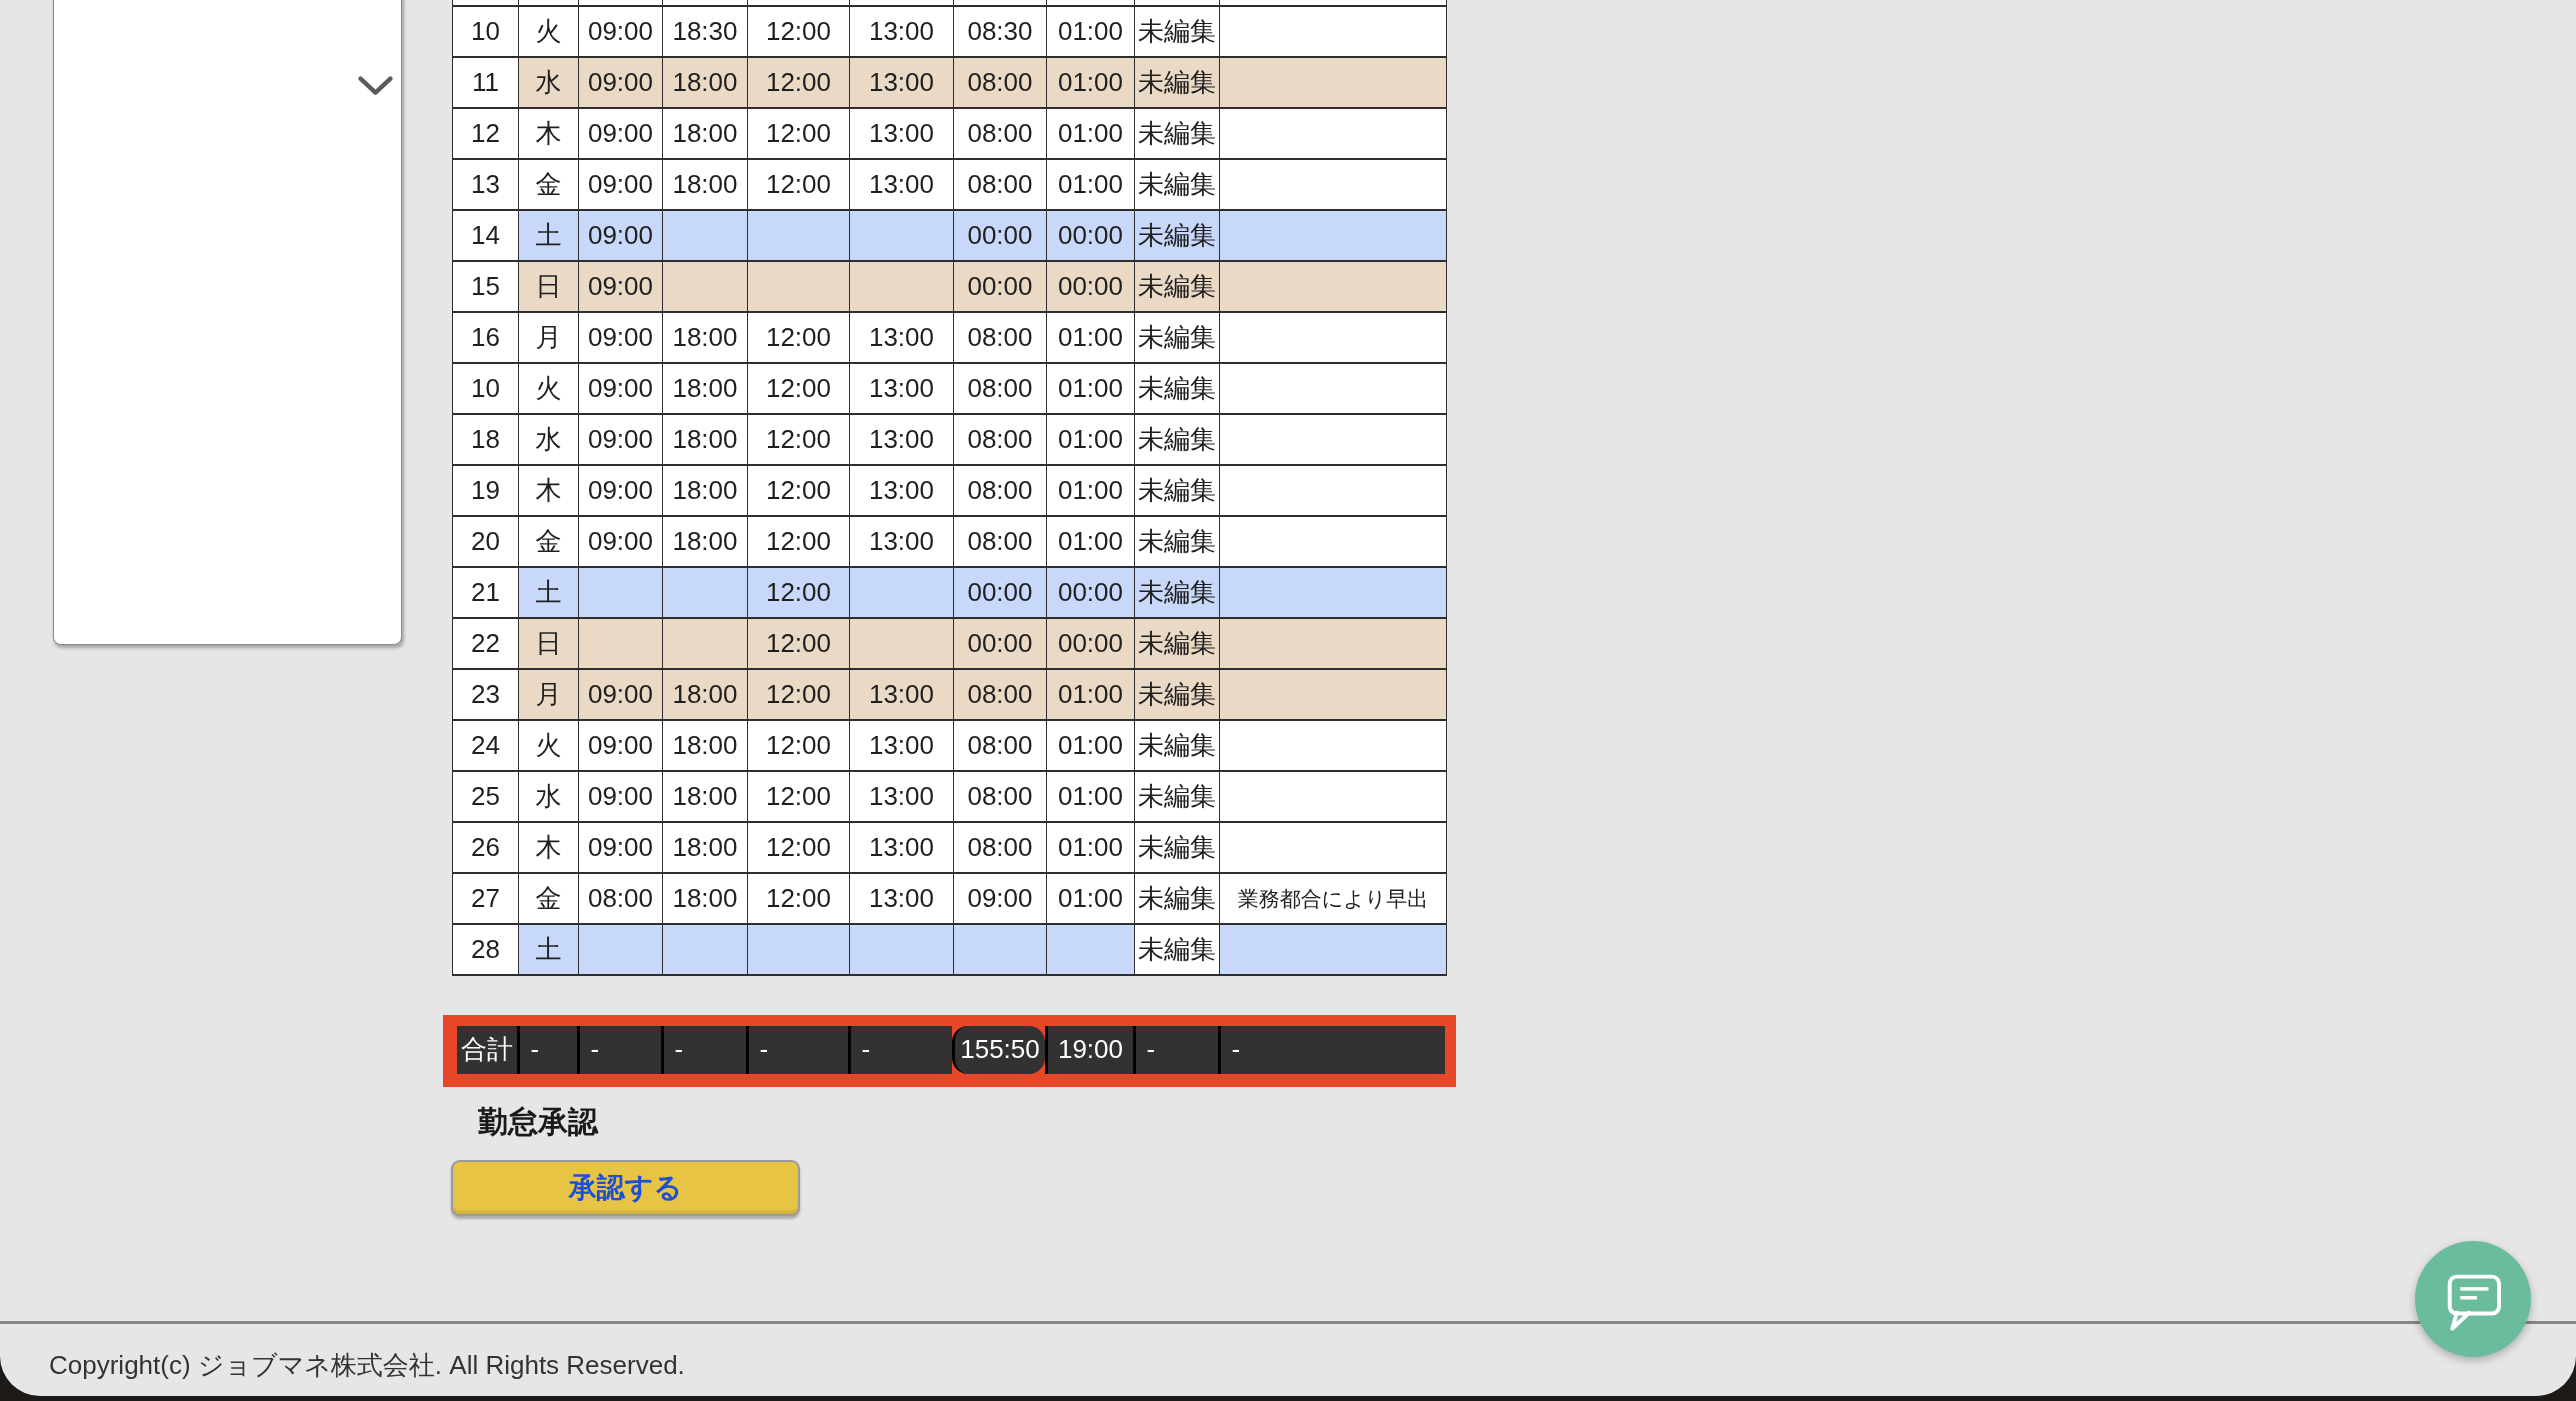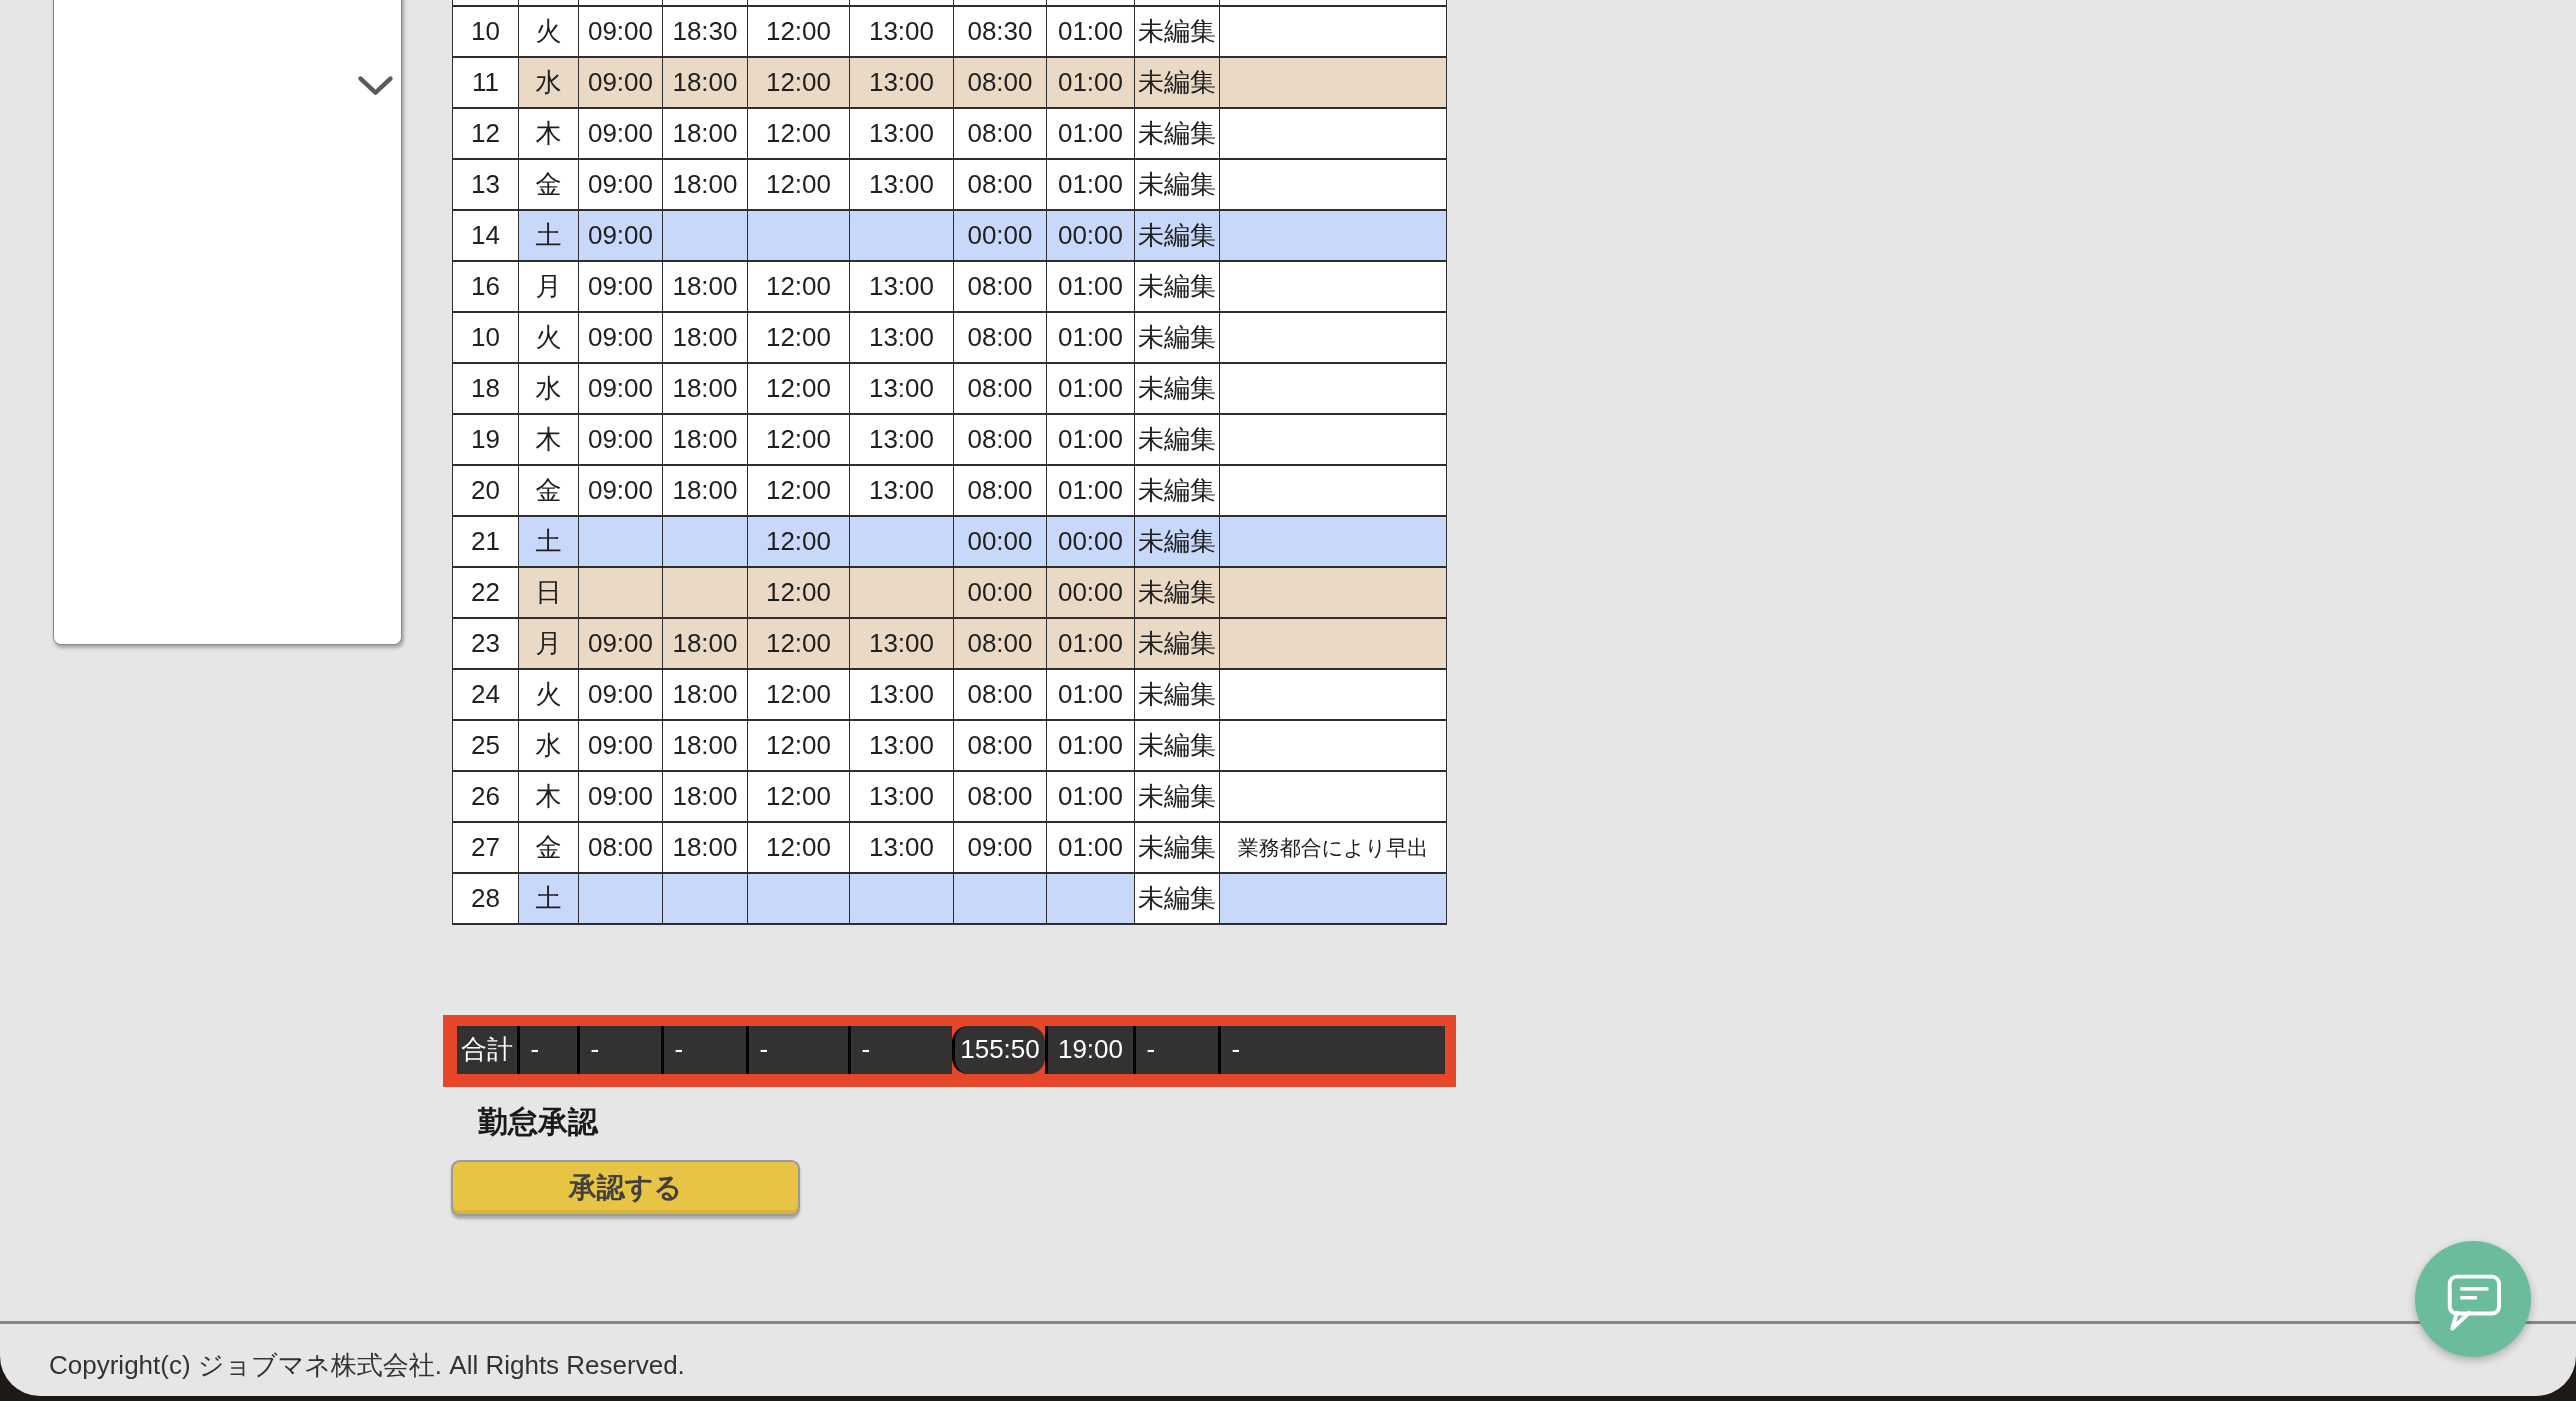--- a/index.html
+++ b/index.html
@@ -67,21 +67,21 @@
 
   
   .approval-heading{
     position:absolute;left:450px;top:1102px;
     font-size:30px;font-weight:bold;color:#1a1a1a;margin-left:28px;
   }
   .approve-btn{
     position:absolute;left:451px;top:1160px;width:349px;height:56px;
     background:var(--button-yellow,#e7c443);
     border:2.6px solid #9b9b9b;border-radius:8.8px;
-    font-family:inherit;font-size:28px;font-weight:bold;color:#404040;
+    font-family:inherit;font-size:28px;font-weight:bold;color:#1d4ed8;
     box-shadow:0 2.6px 2.6px rgba(0,0,0,0.25), inset 0 -3.5px 0 rgba(0,0,0,0.08);
     cursor:pointer;
   }
 
   
   .footer-divider{position:absolute;left:0;top:1321px;width:2576px;height:2.6px;background:#878787;}
   .footer-text{position:absolute;left:49px;top:1348px;font-size:26px;color:#333;text-align:right;}
 
   
   .chat-fab{
@@ -184,20 +184,32 @@
             <td class="col1">土</td>
             <td class="col2">09:00</td>
             <td class="col3"></td>
             <td class="col4"></td>
             <td class="col5"></td>
             <td class="col6">00:00</td>
             <td class="col7">00:00</td>
             <td class="col8">未編集</td>
             <td class="col9"></td>
           </tr>
+          <tr class="row-tan">
+            <td class="col0">15</td>
+            <td class="col1">日</td>
+            <td class="col2">09:00</td>
+            <td class="col3"></td>
+            <td class="col4"></td>
+            <td class="col5"></td>
+            <td class="col6">00:00</td>
+            <td class="col7">00:00</td>
+            <td class="col8">未編集</td>
+            <td class="col9"></td>
+          </tr>
           <tr class="row-white">
             <td class="col0">16</td>
             <td class="col1">月</td>
             <td class="col2">09:00</td>
             <td class="col3">18:00</td>
             <td class="col4">12:00</td>
             <td class="col5">13:00</td>
             <td class="col6">08:00</td>
             <td class="col7">01:00</td>
             <td class="col8">未編集</td>

